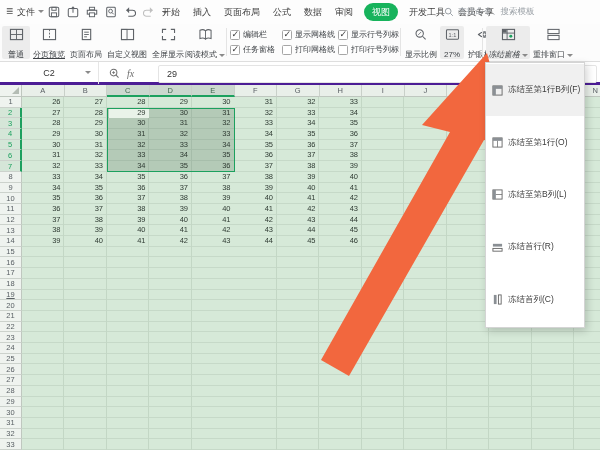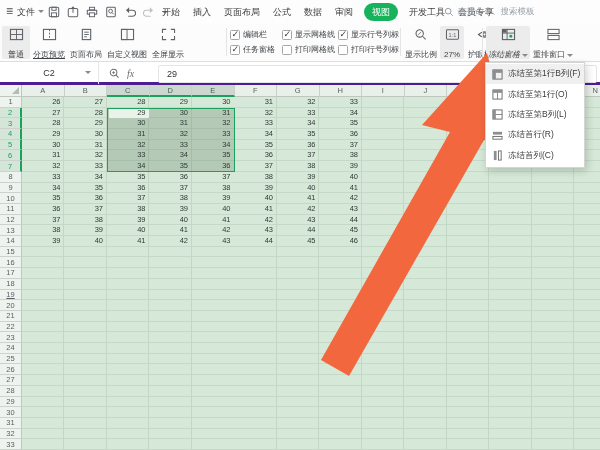--- a/index.html
+++ b/index.html
@@ -69,21 +69,21 @@
   
   .wm{position:absolute;left:372px;top:382px;width:228px;height:68px;background:rgba(250,253,249,0.9);
       border-radius:10px 0 0 0;z-index:4;}
   .wmtext{position:absolute;left:58px;top:6px;font-size:25px;font-weight:bold;color:#35b7a3;letter-spacing:1px;white-space:nowrap;}
   .wmurl{position:absolute;left:96px;top:45px;font-size:9px;letter-spacing:2.5px;color:#35b7a3;font-weight:bold;}
 
   
   .arrowsvg{position:absolute;left:0;top:0;z-index:5;pointer-events:none;}
   .menu{position:absolute;left:485px;top:62px;width:100px;z-index:6;background:#fff;border:1px solid #d4d4d4;
         box-shadow:2px 3px 8px rgba(0,0,0,0.18);padding:1px 0;box-sizing:border-box;}
-  .mitem{height:20.4px;display:flex;align-items:center;gap:5px;padding:0 6px;font-size:8.5px;color:#3c3c3c;white-space:nowrap;}
+  .mitem{height:20.4px;display:flex;align-items:center;gap:5px;padding:16px 6px;font-size:8.5px;color:#3c3c3c;white-space:nowrap;}
   .mitem.hov{background:#f0f0f0;}
   .mitem svg{flex:none;}
 </style>
 </head>
 <body>
 
 <div id="app">
 
   <div class="topbar">
     <span class="hamburger">≡</span>
@@ -165,20 +165,30 @@
           <rect x="1.5" y="1.5" width="13" height="11" fill="none" stroke="#5f6368" stroke-width="1.2"></rect>
           <rect x="1.5" y="1.5" width="6" height="11" fill="none" stroke="#5f6368" stroke-width="1"></rect>
         </svg>
       <span class="rlbl">自定义视图</span>
     </div>
     <div class="rbtn" style="left:150px;width:36px;">
       <svg width="15" height="13" viewBox="0 0 16 14">
           <path d="M5.5 1.5H1.5v4M10.5 1.5h4v4M1.5 8.5v4h4M14.5 8.5v4h-4" fill="none" stroke="#5f6368" stroke-width="1.2"></path>
         </svg>
       <span class="rlbl">全屏显示</span>
+    </div>
+    <div class="rbtn" style="left:186px;width:38px;">
+      <svg width="15" height="13" viewBox="0 0 16 14">
+          <path d="M8 3C6.5 1.7 3.8 1.6 2 2.4v9c1.8-.8 4.5-.7 6 .6 1.5-1.3 4.2-1.4 6-.6v-9C12.2 1.6 9.5 1.7 8 3z" fill="none" stroke="#5f6368" stroke-width="1.1"></path>
+          <path d="M8 3v9.5" stroke="#5f6368" stroke-width="1"></path>
+        </svg>
+      <span class="rlbl">
+          <span>阅读模式</span>
+          <span class="dcaret"></span>
+        </span>
     </div>
     <div class="vsep" style="left:226px;"></div>
 
     <div class="vsep" style="left:400px;"></div>
     <div class="rbtn" style="left:404px;width:34px;">
       <svg width="14" height="13" viewBox="0 0 16 14">
           <circle cx="6.5" cy="5.8" r="4.2" fill="none" stroke="#5f6368" stroke-width="1.2"></circle>
           <path d="M9.7 9l3.6 3.6" stroke="#5f6368" stroke-width="1.2"></path>
           <path d="M4.8 7.5l3.4-3.4" stroke="#5f6368" stroke-width="0.9"></path>
         </svg>

